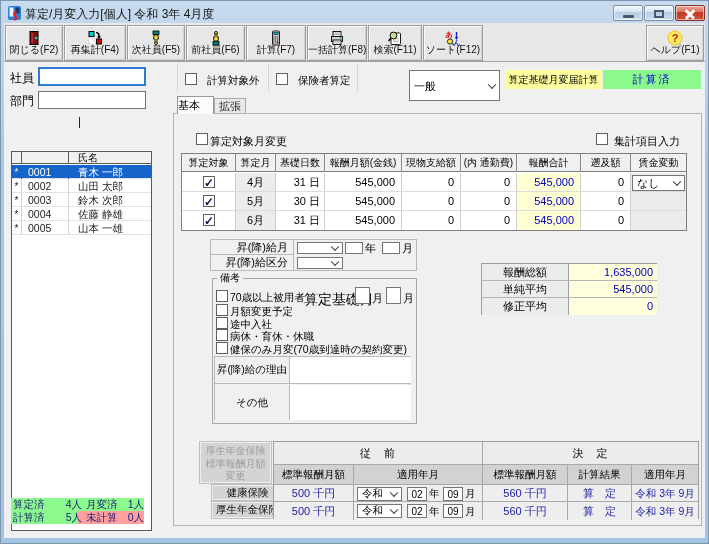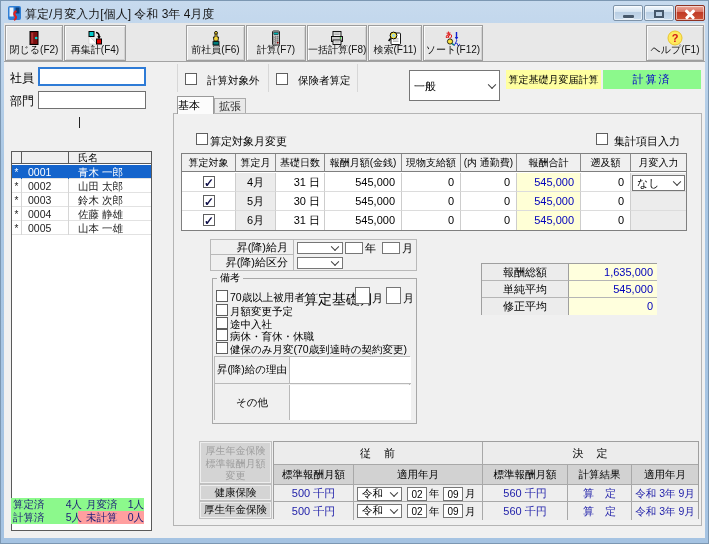--- a/index.html
+++ b/index.html
@@ -124,21 +124,21 @@
 
   
   #totals { position:absolute; left:477px; top:240px; width:176px; height:52px; border:1px solid #9f9f9f; }
   #totals .tl { position:absolute; left:0; width:87px; height:17px; background:#ececec; border-right:1px solid #9f9f9f; border-bottom:1px solid #b5b5b5; font-size:11px; text-align:center; line-height:17px; }
   #totals .tv { position:absolute; left:87px; width:88px; height:17px; background:#ffffdd; border-bottom:1px solid #b5b5b5; font-size:11px; color:#0000bb; text-align:right; padding-right:4px; line-height:17px; }
   #totals .nb { border-bottom:none; }
 
   
   .dside { position:absolute; left:196px; width:71px; background:#d4d4d4; border:1px solid #eeeeee; box-shadow:0 0 0 1px #c0c0c0; text-align:center; }
   #chg-btn { top:419px; height:41px; color:#9e9e9e; font-size:10px; line-height:12.5px; padding-top:2px; }
-  .rowlab { font-size:10.5px; color:#111; display:flex; align-items:center; justify-content:center; }
+  .rowlab { font-size:10.5px; color:#111; display:flex; align-items:center; justify-content:center;margin-left:12px; }
   #dgrid { position:absolute; left:269px; top:418px; width:426px; height:78px; border:1px solid #9f9f9f; }
   .dg { position:absolute; border-right:1px solid #a8a8a8; border-bottom:1px solid #a8a8a8; font-size:11px; text-align:center; white-space:nowrap; }
   .dg.h1 { background:#ececec; line-height:22px; letter-spacing:1px; }
   .dg.h2 { background:#d2d2d2; font-size:10.5px; line-height:19px; }
   .dg.val { background:#eeeeee; color:#2222aa; }
   .dg.rgt { border-right:none; }
   .dg.bot { border-bottom:none; }
 
   svg { display:block; }
 </style>
@@ -186,20 +186,30 @@
         <span class="ticon">
           <svg width="16" height="16" viewBox="0 0 16 16">
               <polygon points="2,14 10,14 2,6" fill="#fff" stroke="#bbb" stroke-width=".5"></polygon>
               <rect x="2" y="1.5" width="5" height="5" fill="#00cccc" stroke="#000" stroke-width="1"></rect>
               <path d="M9 2.5 Q12.5 3 12 7" stroke="#000" stroke-width="1.6" fill="none"></path>
               <polygon points="10.2,6.2 13.8,6.2 12,9.2" fill="#000"></polygon>
               <rect x="9.5" y="9" width="5" height="5" fill="#e00000" stroke="#000" stroke-width="1"></rect>
             </svg>
         </span>
         <span class="tlabel">再集計(F4)</span>
+      </div>
+      <div class="tbtn" style="left:123px;width:58px;">
+        <span class="ticon">
+          <svg width="16" height="16" viewBox="0 0 16 16">
+              <rect x="5" y="1" width="6" height="3.4" fill="#007c7c" stroke="#000" stroke-width=".8"></rect>
+              <path d="M6 5 h4 l.6 4 h-1.6 v5 h-2 v-5 H5.4 Z" fill="#f2d43c" stroke="#000" stroke-width=".8"></path>
+              <circle cx="8" cy="13.2" r="1.4" fill="#f2d43c" stroke="#000" stroke-width=".8"></circle>
+            </svg>
+        </span>
+        <span class="tlabel">次社員(F5)</span>
       </div>
       <div class="tbtn" style="left:182px;width:59px;">
         <span class="ticon">
           <svg width="16" height="16" viewBox="0 0 16 16">
               <rect x="5" y="11.6" width="6" height="3.4" fill="#007c7c" stroke="#000" stroke-width=".8"></rect>
               <path d="M6 11 h4 l.6-4 h-1.6 V2 h-2 v5 H5.4 Z" fill="#f2d43c" stroke="#000" stroke-width=".8"></path>
               <circle cx="8" cy="2.8" r="1.4" fill="#f2d43c" stroke="#000" stroke-width=".8"></circle>
             </svg>
         </span>
         <span class="tlabel">前社員(F6)</span>
@@ -366,21 +376,21 @@
     <div id="sal-table">
 
       <span class="sh" style="left:0;width:54px;">算定対象</span>
       <span class="sh" style="left:54px;width:40px;">算定月</span>
       <span class="sh" style="left:94px;width:49px;">基礎日数</span>
       <span class="sh" style="left:143px;width:77px;">報酬月額(金銭)</span>
       <span class="sh" style="left:220px;width:59px;">現物支給額</span>
       <span class="sh" style="left:279px;width:56px;">(内 通勤費)</span>
       <span class="sh" style="left:335px;width:64px;">報酬合計</span>
       <span class="sh" style="left:399px;width:50px;">遡及額</span>
-      <span class="sh last" style="left:449px;width:55px;">月変入力</span>
+      <span class="sh last" style="left:449px;width:55px;">賃金変動</span>
 
       <span class="sc" style="left:0;top:19px;width:54px;">
           <span class="cb" style="left:21px;top:3px;">
             <i class="chk">✓</i>
           </span>
         </span>
       <span class="sc cgray" style="left:54px;top:19px;width:40px;">4月</span>
       <span class="sc dayc" style="left:94px;top:19px;width:49px;">
           <span class="dn">31</span>
           <span class="du">日</span>

